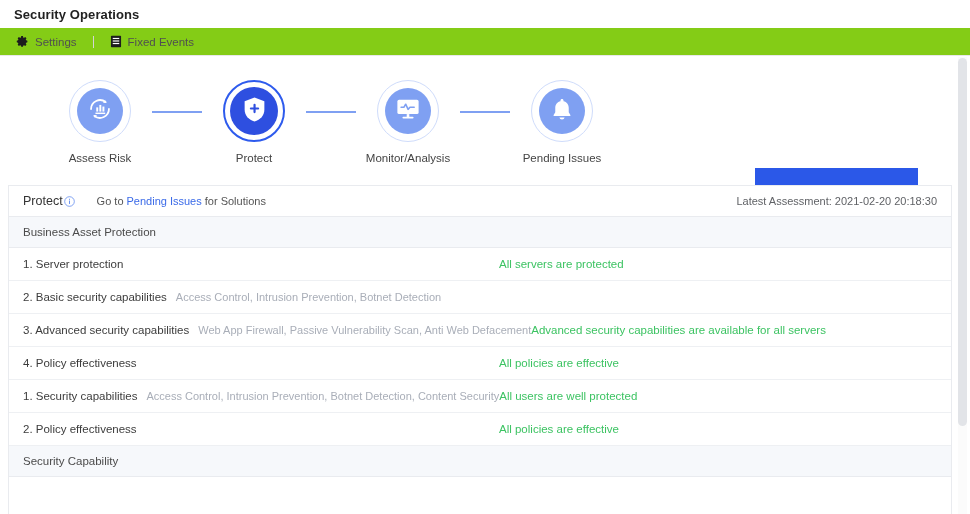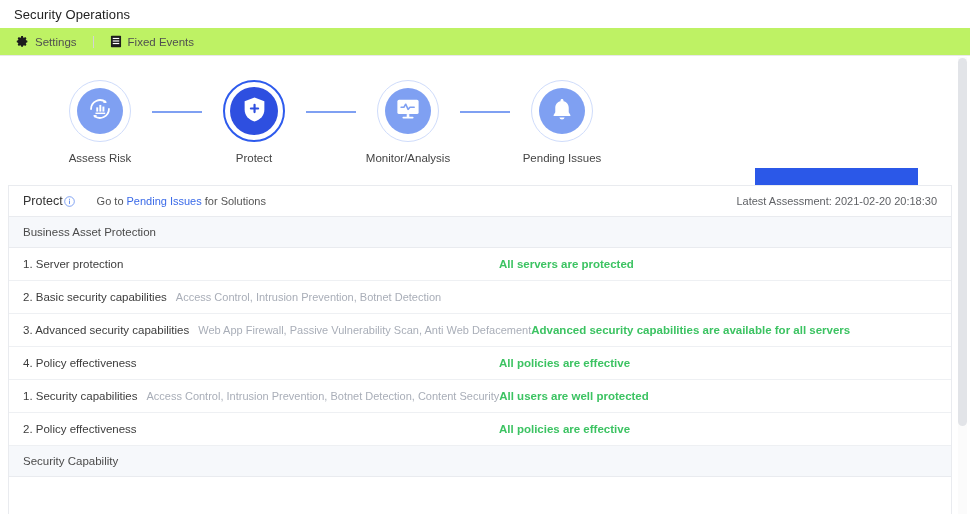--- a/index.html
+++ b/index.html
@@ -15,33 +15,33 @@
   
   .page-title-bar {
     height: 28px;
     display: flex;
     align-items: center;
     padding: 0 0 0 14px;
     background: #ffffff;
   }
   .page-title {
     font-size: 13px;
-    font-weight: normal;
+    font-weight: bold;
     color: #222222;
     letter-spacing: 0.1px;
   }
 
   
   .toolbar {
     height: 28px;
     display: flex;
     align-items: center;
     padding-left: 16px;
     border-bottom: 1px solid #e8e8e8;
-    background: #bef264;
+    background: #84cc16;
   }
   .tool-item {
     display: flex;
     align-items: center;
     gap: 6px;
     cursor: pointer;
     height: 100%;
   }
   .tool-item .tool-label {
     font-size: 11.5px;
@@ -209,21 +209,20 @@
   }
   .item-sub {
     font-size: 11px;
     color: #a9aeb8;
     white-space: nowrap;
   }
   .item-status {
     font-size: 11.5px;
     color: #3cc362;
     white-space: nowrap;
-    font-weight: bold;
   }
 
   
   .scrollbar-track {
     position: absolute;
     right: 3px;
     top: 57px;
     width: 9px;
     bottom: 0;
     background: #fbfbfb;

